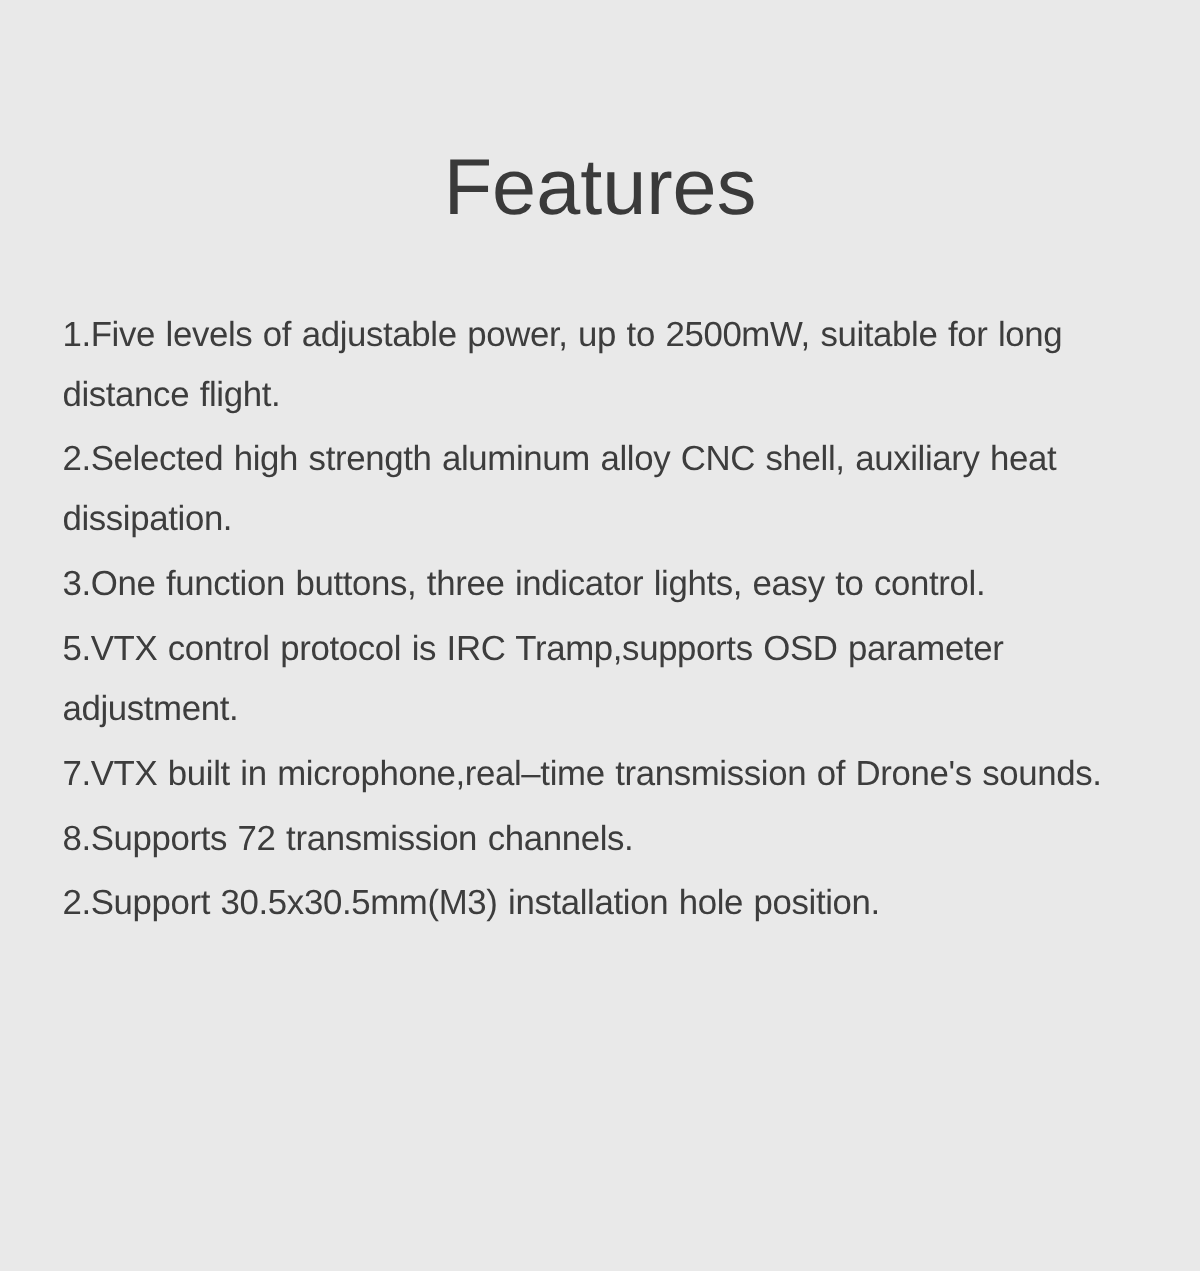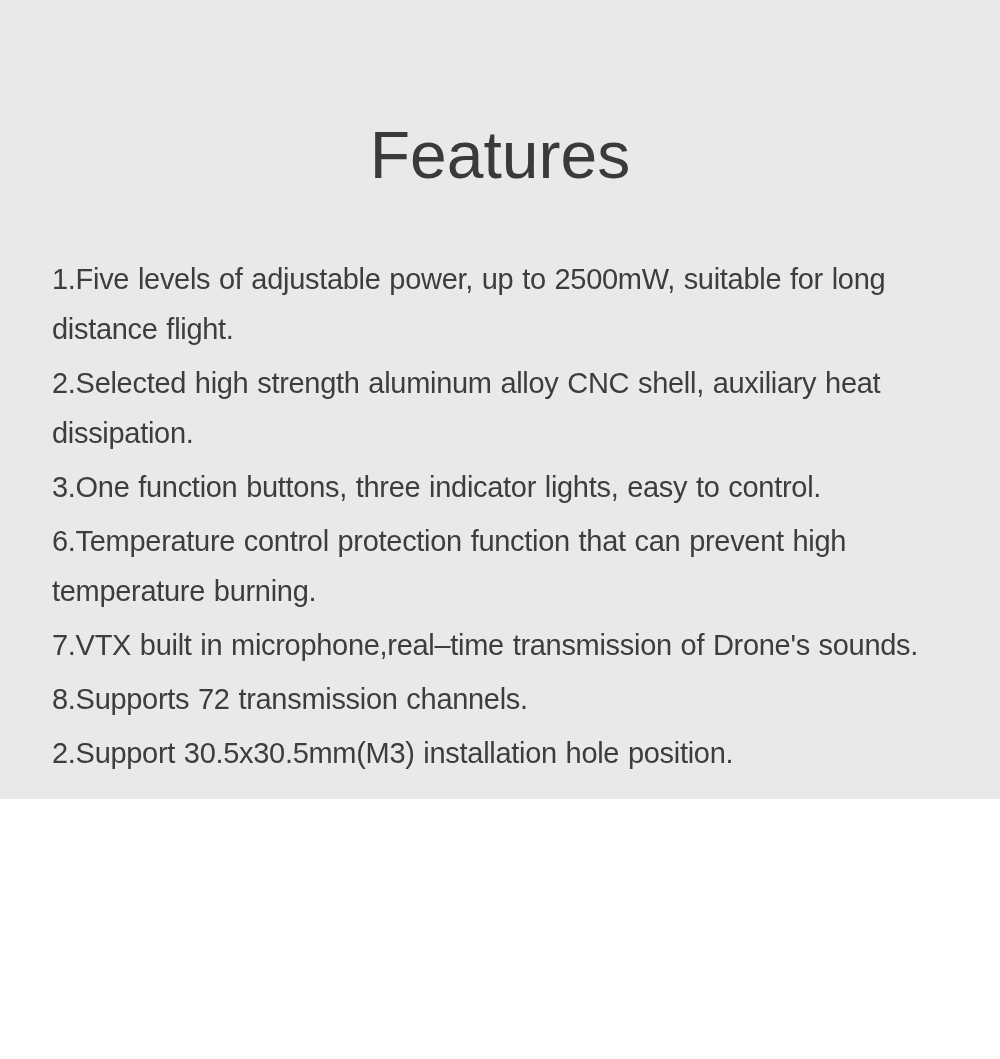--- a/index.html
+++ b/index.html
@@ -3,21 +3,21 @@
 <meta charset="utf-8">
 <style>
   html, body {
     margin: 0;
     padding: 0;
     background: #ffffff;
   }
   .page {
     position: relative;
     width: 1000px;
-    height: 799px;
+    height: 1059px;
     background: #e9e9e9;
     font-family: "Liberation Sans", sans-serif;
     overflow: hidden;
     box-sizing: border-box;
   }
   .page-title {
     margin: 0;
     padding-top: 118px;
     text-align: center;
     font-size: 66px;
@@ -43,18 +43,18 @@
 </head>
 <body>
 
 <div class="page">
   <h1 class="page-title">Features</h1>
 
   <div class="feature-list">
       <p class="feature">1.Five levels of adjustable power, up to 2500mW, suitable for long distance flight.</p>
       <p class="feature">2.Selected high strength aluminum alloy CNC shell, auxiliary heat dissipation.</p>
       <p class="feature">3.One function buttons, three indicator lights, easy to control.</p>
-      <p class="feature">6.Temperature control protection function that can prevent high temperature burning.</p>
+      <p class="feature">5.VTX control protocol is IRC Tramp,supports OSD parameter adjustment.</p>
       <p class="feature">7.VTX built in microphone,real–time transmission of Drone's sounds.</p>
       <p class="feature">8.Supports 72 transmission channels.</p>
       <p class="feature">2.Support 30.5x30.5mm(M3) installation hole position.</p>
     </div>
 </div>
 
 </body></html>

